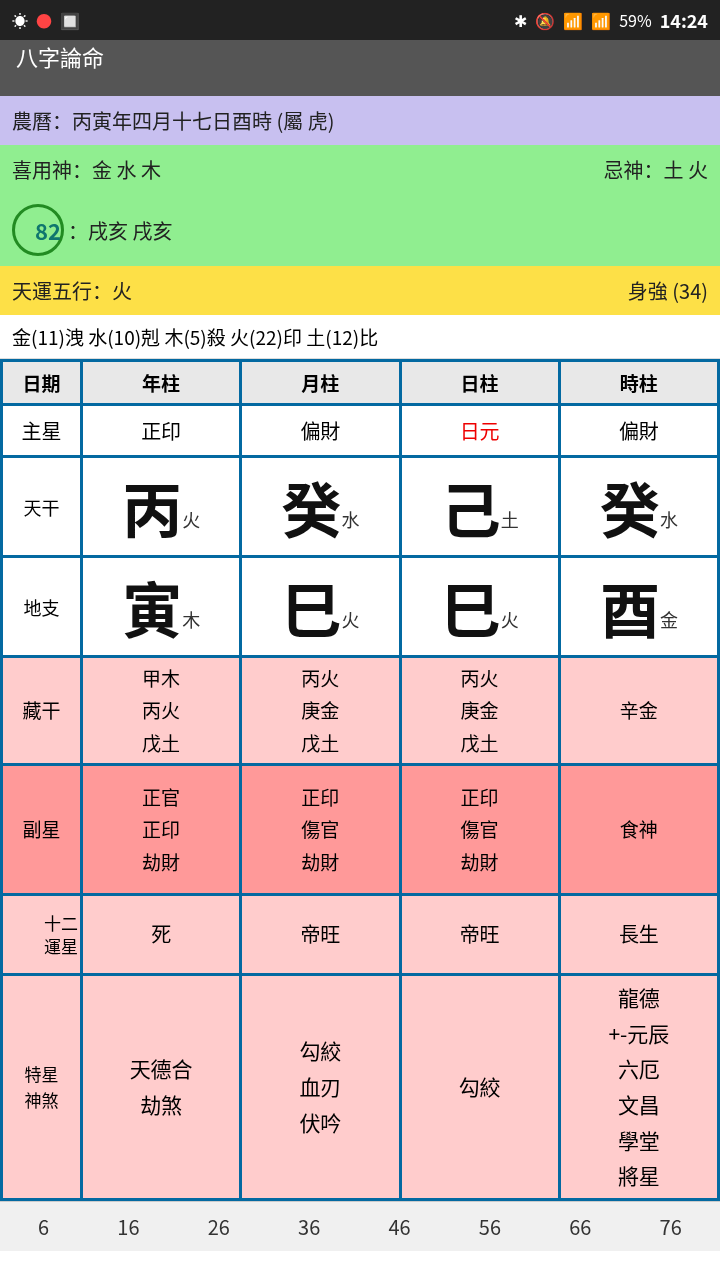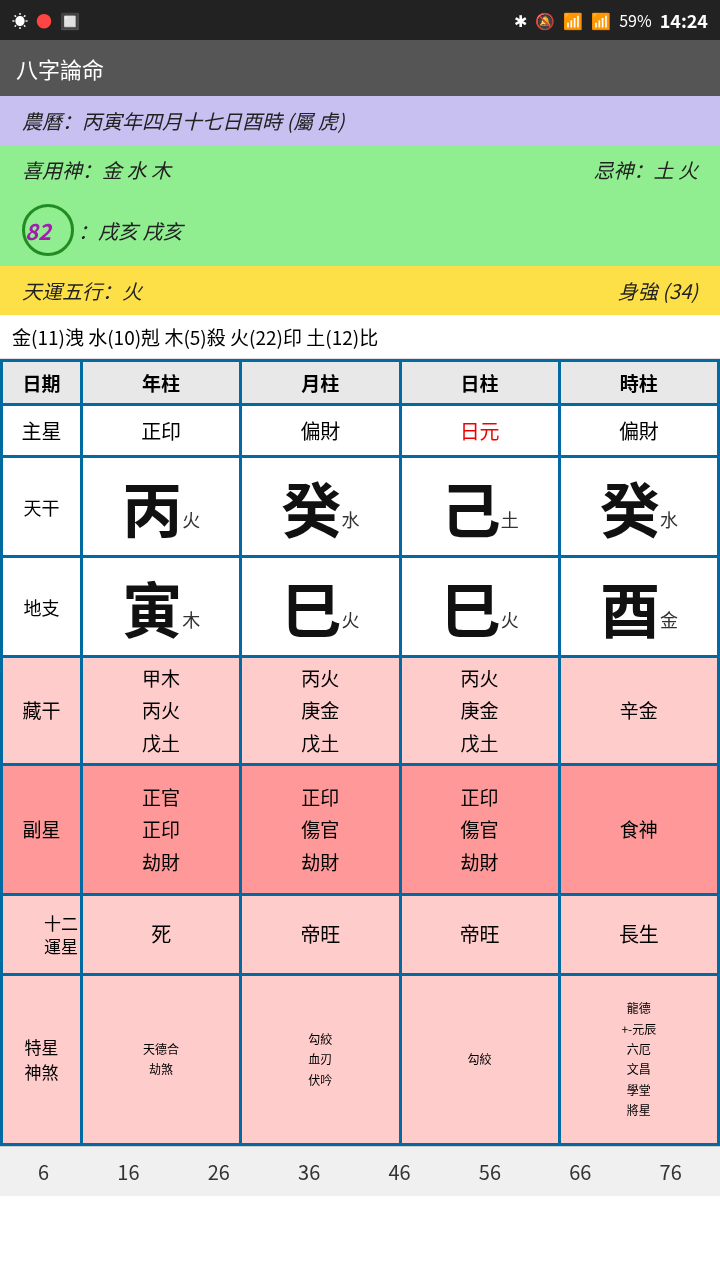--- a/index.html
+++ b/index.html
@@ -36,58 +36,57 @@
       align-items: center;
       gap: 8px;
     }
 
     
     #title-bar {
       width: 720px;
       height: 56px;
       background: #555;
       display: flex;
-      align-items: center;
+      align-items: flex-start;
       padding: 0 16px;
       color: white;
       font-size: 22px;
     }
 
     
     #content {
       width: 720px;
     }
 
     
     .info-row {
       width: 100%;
-      padding: 10px 22px;
+      padding: 10px 12px;
       font-size: 20px;
       color: #222;
-      font-style: italic;
     }
     .row-purple { background: #c8c0f0; }
     .row-green1 { background: #90ee90; }
     .row-green2 { background: #90ee90; }
     .row-green3 { background: #90ee90; }
     .row-green4 { background: #fde047; }
 
     
     .score-circle {
       display: inline-block;
       width: 52px;
       height: 52px;
       border-radius: 50%;
       background: #90ee90;
       border: 3px solid #228B22;
-      text-align: left;
+      text-align: right;
       line-height: 46px;
       font-size: 22px;
       font-weight: bold;
-      color: #a21caf;
+      color: #0f766e;
       vertical-align: middle;
       margin-right: 4px;
     }
 
     
     .five-elem-row {
       background: #fff;
       width: 100%;
       padding: 8px 12px;
       font-size: 19px;
@@ -174,21 +173,21 @@
       line-height: 1.5;
     }
     .twelvestar-row .col-label {
       font-size: 17px;
       line-height: 1.4;
     }
 
     
     .specialstar-row td {
       background: #ffcccc;
-      font-size: 12px;
+      font-size: 21px;
       height: 170px;
       line-height: 1.7;
       vertical-align: middle;
     }
     .specialstar-row .col-label {
       font-size: 17px;
       line-height: 1.5;
     }
 
     

